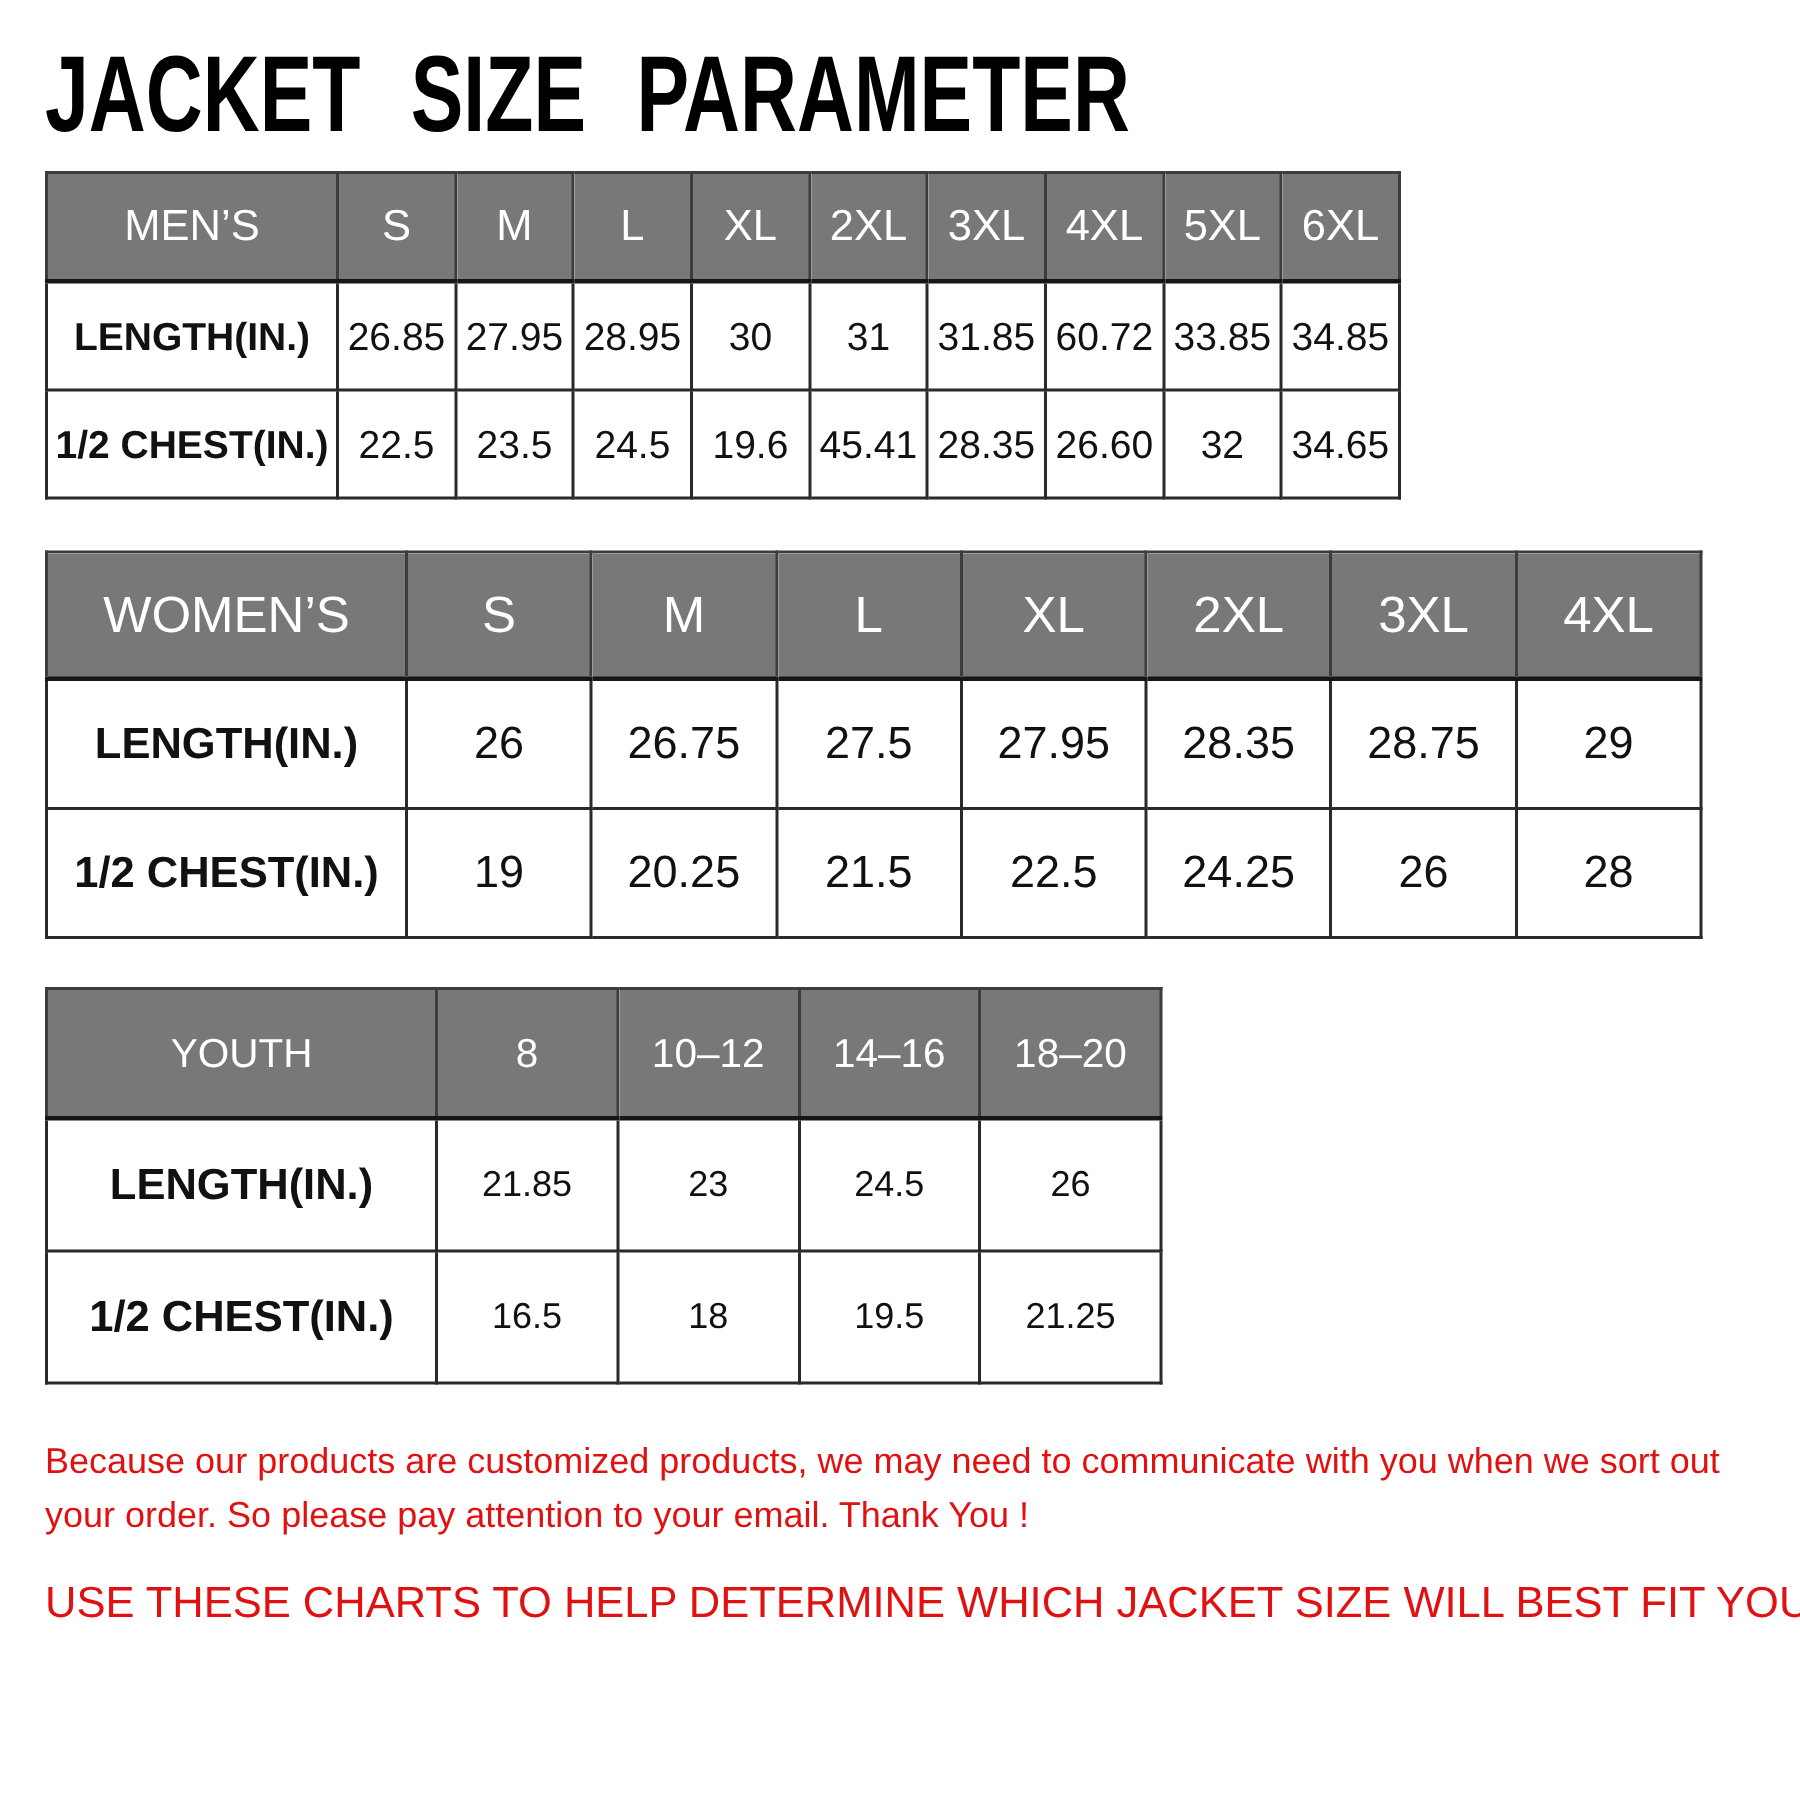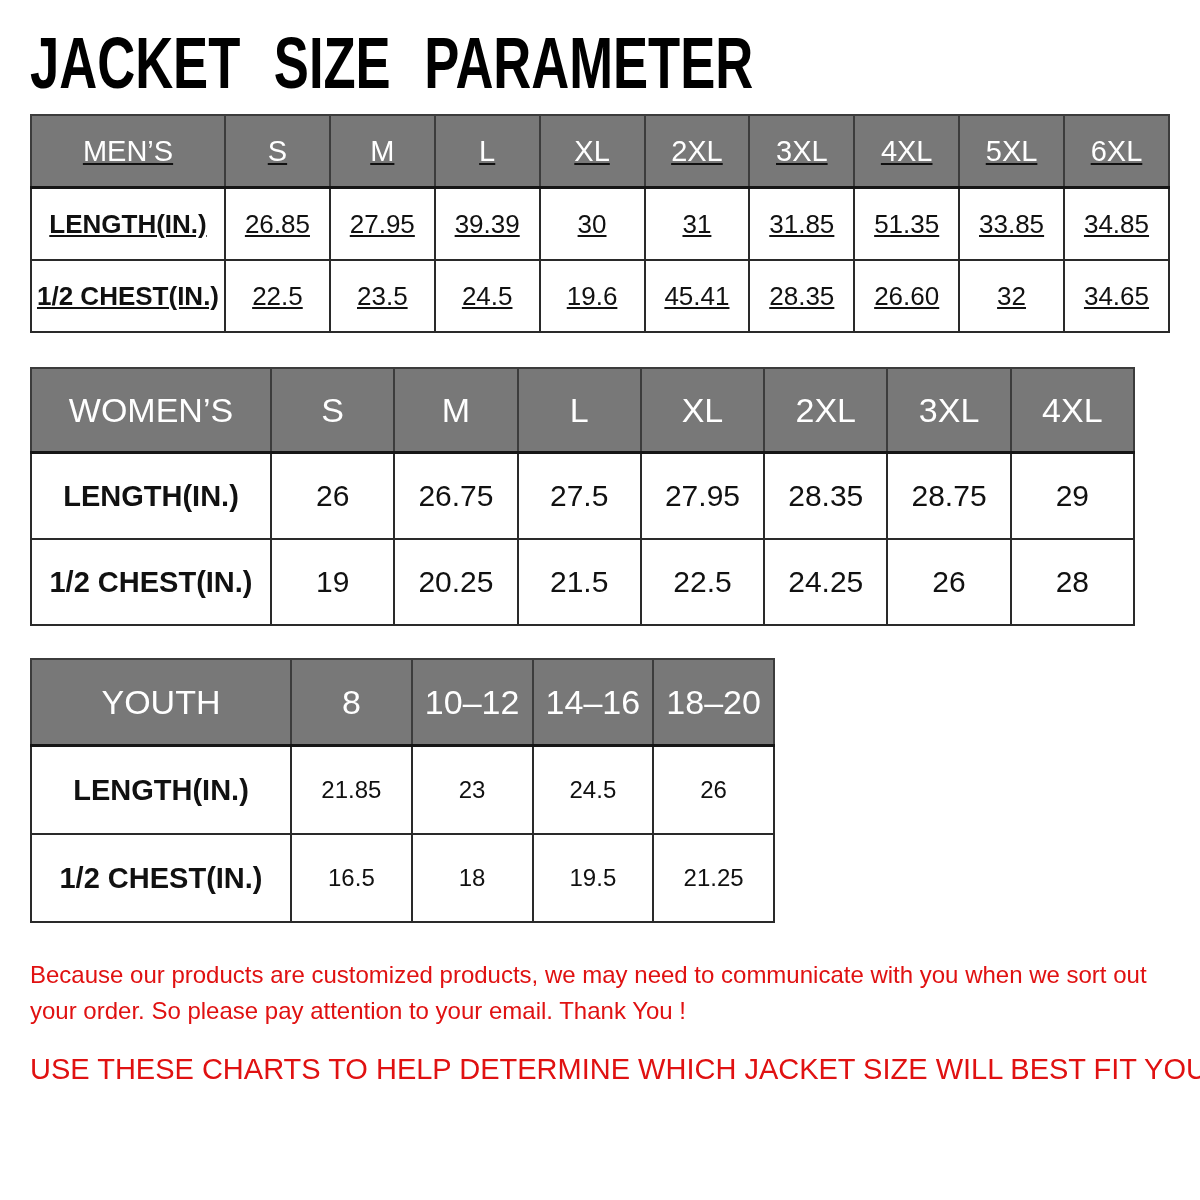--- a/index.html
+++ b/index.html
@@ -55,35 +55,35 @@
   table.size-table thead th{
     background:var(--header-bg);
     color:var(--header-text);
     font-weight:400;
     border-color:#3c3c3c;
     border-bottom:3px solid #161616;
   }
   td.row-label{font-weight:700;}
 
   
-  table.mens{width:1140px;margin-top:18px;text-decoration:underline;}
+  table.mens{width:904px;margin-top:18px;}
   table.mens thead th{height:70px;font-size:29px;}
   table.mens tbody td{height:70px;font-size:26px;}
   table.mens th.group-label{width:192px;}
 
   
   table.womens{width:1105px;margin-top:34px;}
   table.womens thead th{height:82px;font-size:34px;}
   table.womens tbody td{height:84px;font-size:30px;}
   table.womens th.group-label{width:238px;}
   table.womens td.row-label{font-size:29px;}
 
   
   table.youth{width:745px;margin-top:32px;}
-  table.youth thead th{height:84px;font-size:34px;}
+  table.youth thead th{height:84px;font-size:27px;}
   table.youth tbody td{height:86px;font-size:24px;}
   table.youth th.group-label{width:258px;}
   table.youth td.row-label{font-size:29px;}
 
   .footer-para{
     margin:34px 0 0 0;
     max-width:1145px;
     color:var(--accent-red);
     font-size:24px;
     line-height:1.5;
@@ -118,25 +118,25 @@
             <th>4XL</th>
             <th>5XL</th>
             <th>6XL</th>
           </tr>
         </thead>
         <tbody>
           <tr>
             <td class="row-label">LENGTH(IN.)</td>
             <td>26.85</td>
             <td>27.95</td>
-            <td>39.39</td>
+            <td>28.95</td>
             <td>30</td>
             <td>31</td>
             <td>31.85</td>
-            <td>51.35</td>
+            <td>60.72</td>
             <td>33.85</td>
             <td>34.85</td>
           </tr>
           <tr>
             <td class="row-label">1/2 CHEST(IN.)</td>
             <td>22.5</td>
             <td>23.5</td>
             <td>24.5</td>
             <td>19.6</td>
             <td>45.41</td>

